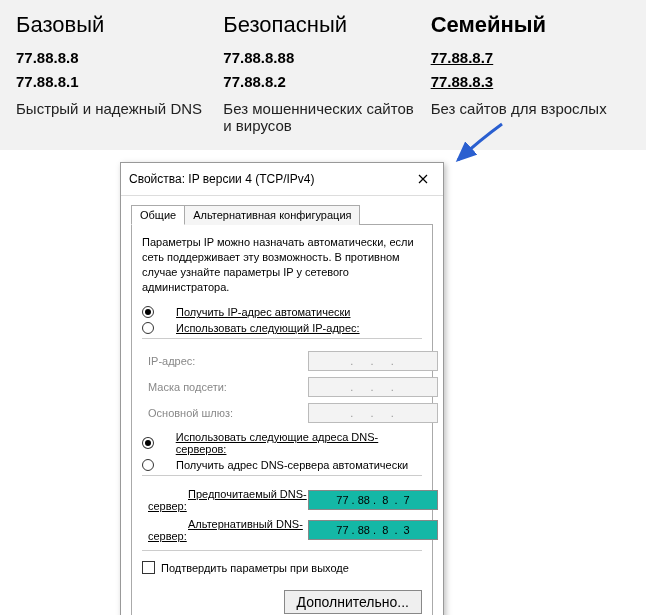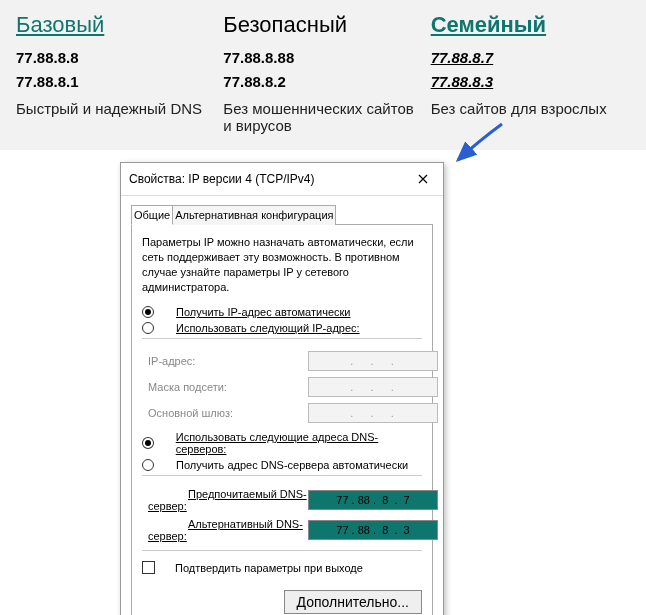--- a/index.html
+++ b/index.html
@@ -1,63 +1,63 @@
 <!DOCTYPE html>
 <html><head>
 <meta charset="utf-8">
 <style>
   * { box-sizing: border-box; margin: 0; padding: 0; }
   body { font-family: "Segoe UI", Tahoma, Arial, sans-serif; font-size: 13px; color: #000; width: 646px; height: 615px; position: relative; background: #fff; }
 
   .top-banner { display: flex; background: #f2f2f2; padding: 12px 16px 16px 16px; gap: 8px; }
   .dns-col { flex: 1; }
   .dns-col h2 { font-size: 22px; font-weight: 400; margin-bottom: 8px; }
-  .dns-col h2.link { color: #0f766e; text-decoration: underline; }
+  .dns-col h2.link { color: #000000; }
   .dns-col h2.bold { font-weight: 700; }
   .dns-ip { font-size: 15px; font-weight: 700; line-height: 1.6; }
   .dns-desc { font-size: 15px; margin-top: 6px; color: #222; }
   .dns-col.sel h2 { font-weight: 700; }
-  .dns-col.sel .dns-ip { text-decoration: underline; font-style: italic; }
+  .dns-col.sel .dns-ip { text-decoration: underline; }
 
   .arrow { position: absolute; left: 430px; top: 120px; width: 80px; height: 60px; pointer-events: none; }
 
   .dialog { position: absolute; left: 120px; top: 162px; width: 324px; background: #fff; border: 1px solid #999; box-shadow: 2px 2px 6px rgba(0,0,0,0.25); font-size: 11px; }
   .titlebar { display: flex; align-items: center; padding: 6px 8px; border-bottom: 1px solid #ddd; }
   .titlebar .title { flex: 1; font-size: 12px; }
   .titlebar .close { width: 24px; height: 20px; display: flex; align-items: center; justify-content: center; cursor: pointer; }
   .titlebar .close svg { width: 10px; height: 10px; }
 
   .dlg-body { padding: 8px 10px 10px 10px; }
   .tabs { display: flex; border-bottom: 1px solid #aaa; }
-  .tab { padding: 3px 2px; border: 1px solid #aaa; border-bottom: none; background: #fff; margin-right: -1px; position: relative; top: 1px; font-size: 11px; cursor: pointer; }
+  .tab { padding: 3px 8px; border: 1px solid #aaa; border-bottom: none; background: #fff; margin-right: -1px; position: relative; top: 1px; font-size: 11px; cursor: pointer; }
   .tab.active { background: #fff; border-bottom: 1px solid #fff; z-index: 2; }
   .tab:not(.active) { background: #f5f5f5; }
   .tab-content { border: 1px solid #aaa; border-top: none; padding: 10px; }
 
   .explain { font-size: 11px; line-height: 1.35; margin-bottom: 12px; }
 
   .radio-row { display: flex; align-items: center; gap: 22px; margin: 4px 0; }
   .radio { width: 12px; height: 12px; border: 1px solid #333; border-radius: 50%; display: inline-flex; align-items: center; justify-content: center; background: #fff; }
   .radio.checked::after { content: ""; width: 6px; height: 6px; background: #000; border-radius: 50%; }
   .radio-label { font-size: 11px; }
   .radio-label .ul { text-decoration: underline; }
 
   .group { border-top: 1px solid #ccc; margin: 2px 0 8px 0; padding-top: 6px; position: relative; }
   .group-inset { padding-left: 6px; }
   .field-row { display: flex; align-items: center; margin: 6px 0; }
   .field-label { flex: 0 0 160px; font-size: 11px; }
   .field-label.disabled { color: #888; }
   .field-label .ul { text-decoration: underline; padding-left: 40px; }
-  .ip-input { width: 130px; height: 20px; border: 1px solid #888; background: #0f766e; font-family: inherit; font-size: 11px; text-align: center; letter-spacing: 2px; padding: 0; }
+  .ip-input { width: 130px; height: 20px; border: 1px solid #888; background: #14b8a6; font-family: inherit; font-size: 11px; text-align: center; letter-spacing: 2px; padding: 0; }
   .ip-input:disabled { background: #f3f3f3; color: #999; border-color: #bbb; }
   .ip-input.dotted { letter-spacing: 0; }
 
   .divider { border-top: 1px solid #ccc; margin: 6px 0; }
 
-  .confirm-row { display: flex; align-items: center; gap: 20px; margin-top: 10px; }
+  .confirm-row { display: flex; align-items: center; gap: 6px; margin-top: 10px; }
   .checkbox { width: 13px; height: 13px; border: 1px solid #333; background: #fff; }
   .adv-row { display: flex; justify-content: flex-end; margin-top: -22px; }
   .btn { border: 1px solid #888; background: #efefef; padding: 3px 12px; font-size: 14px; cursor: pointer; font-family: inherit; margin-top: 38px; }
 
   .dlg-footer { display: flex; justify-content: flex-end; gap: 8px; padding: 8px 10px; }
   .dlg-footer .btn { min-width: 70px; }
 </style>
 </head>
 <body>
 

